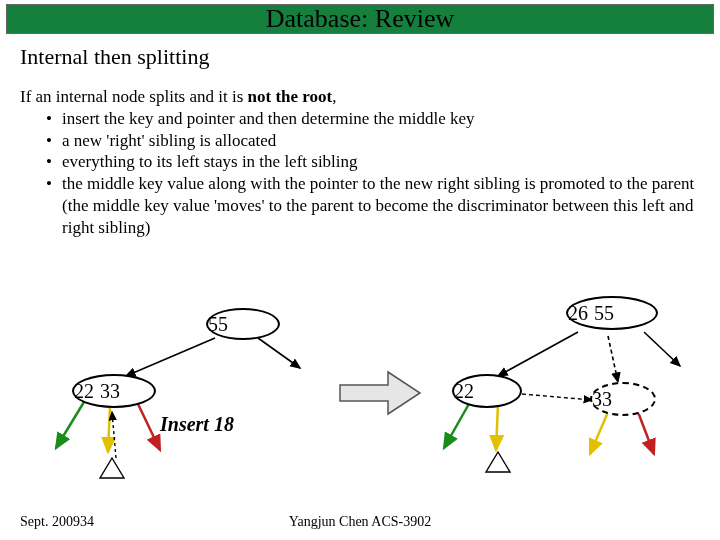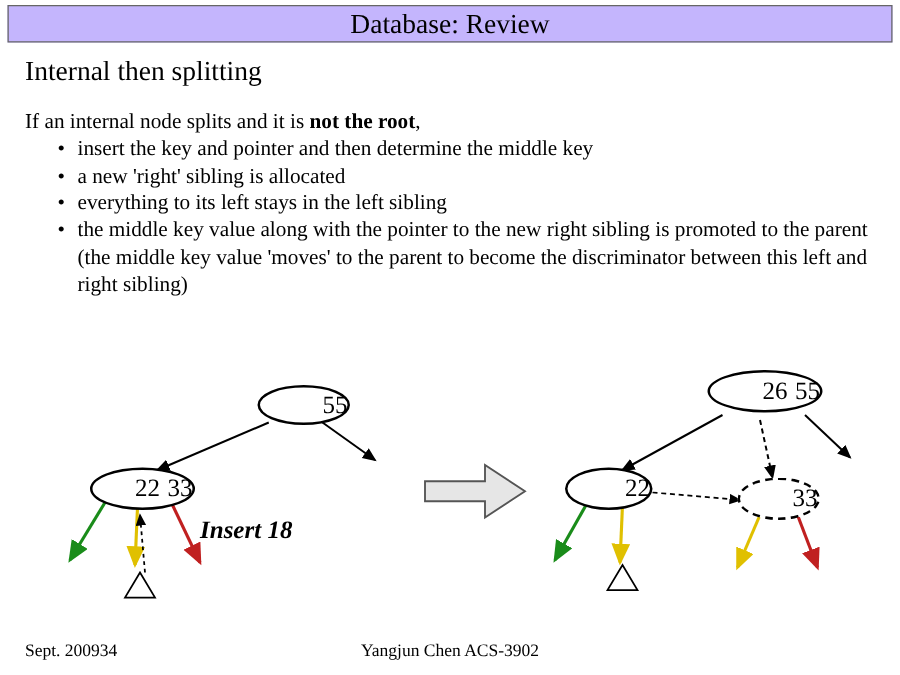--- a/index.html
+++ b/index.html
@@ -8,26 +8,26 @@
     height: 540px;
     font-family: "Times New Roman", Times, serif;
     background: #fff;
     position: relative;
     overflow: hidden;
   }
   .title-bar {
     position: absolute;
     left: 6px; right: 6px; top: 4px;
     height: 30px;
-    background: #c4b5fd;
+    background: #15803d;
     border: 1px solid #666;
     display: flex;
     align-items: center;
     justify-content: center;
-    font-size: 22px;
+    font-size: 26px;
   }
   .section-title {
     position: absolute;
     left: 20px; top: 44px;
     font-size: 22px;
   }
   .body-text {
     position: absolute;
     left: 20px; top: 86px;
     font-size: 17px;
@@ -41,21 +41,21 @@
 
   .diagram { position: absolute; left: 0; top: 290px; width: 720px; height: 210px; }
   .node {
     position: absolute;
     border: 2px solid #000;
     border-radius: 50% / 50%;
     background: #fff;
     text-align: center;
     display: flex;
     align-items: center;
-    justify-content: flex-end;
+    justify-content: flex-start;
     gap: 6px;
     font-size: 20px;
   }
   .dashed { border-style: dashed; }
   .key { display: inline-block; }
   .insert-label {
     position: absolute;
     font-family: "Times New Roman", serif;
     font-style: italic;
     font-weight: bold;

